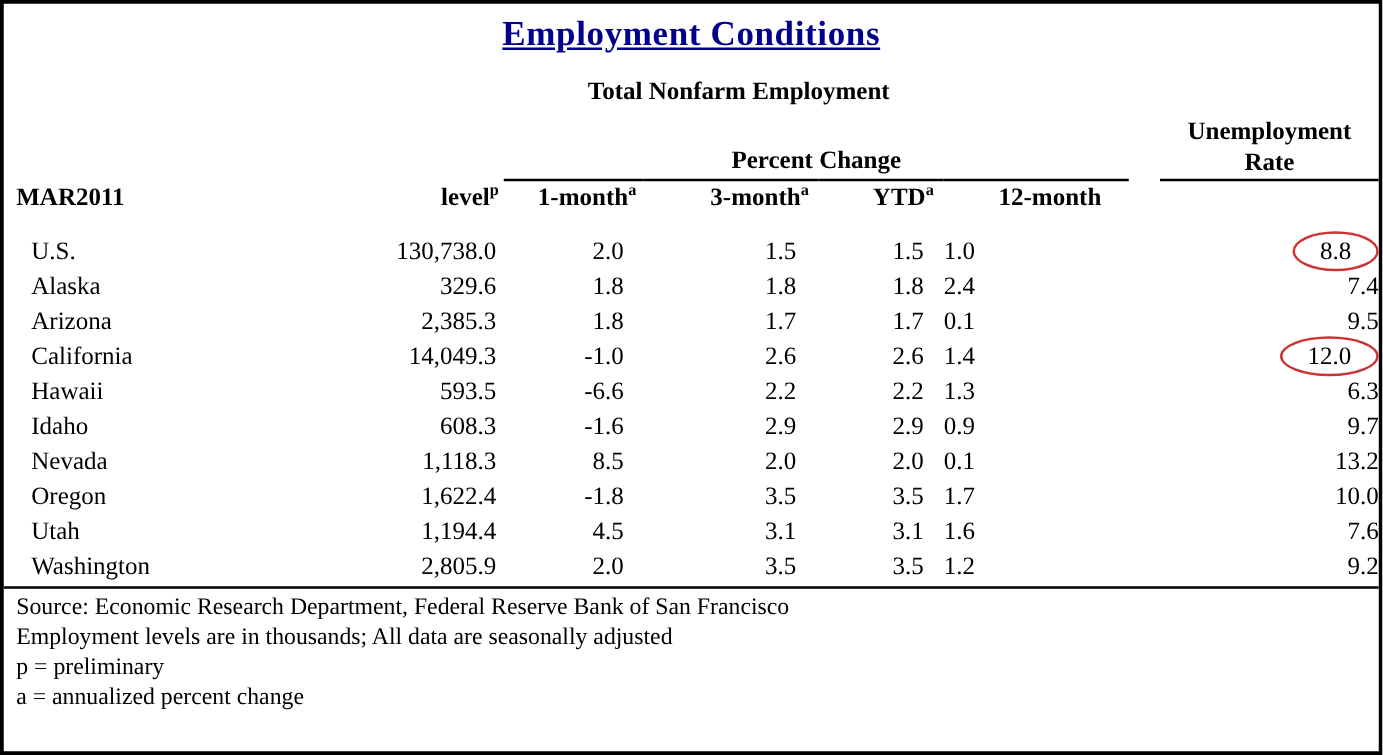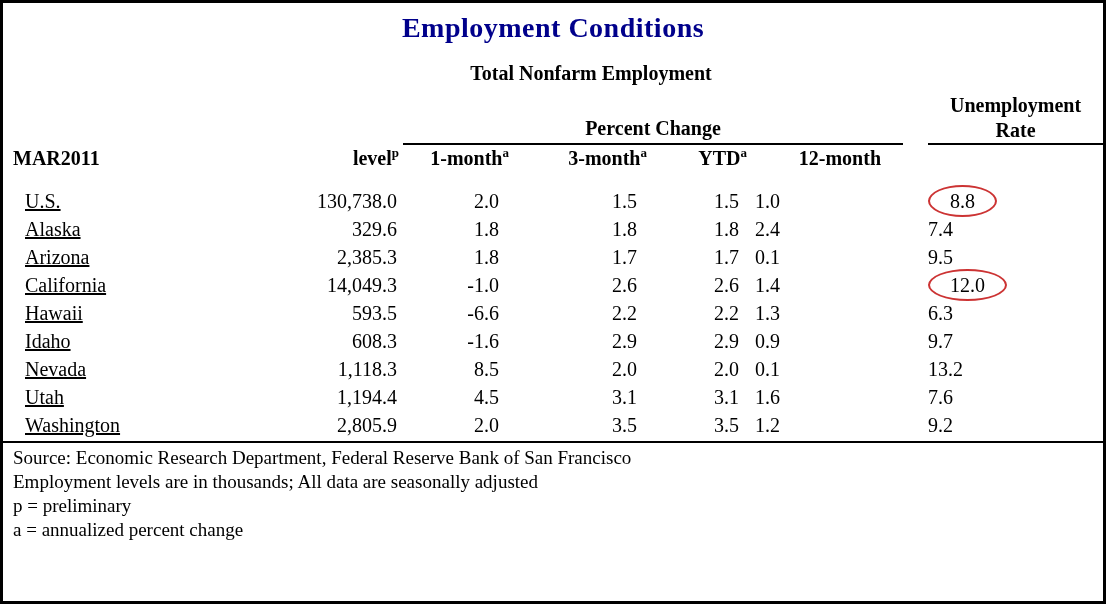--- a/index.html
+++ b/index.html
@@ -17,20 +17,21 @@
     background: #ffffff;
   }
   .title {
     margin-top: 8px;
     text-align: center;
     font-size: 28px;
     line-height: 34px;
     font-weight: bold;
     color: var(--title-color, #00008B);
     letter-spacing: 0.5px;
+    text-decoration: underline;
   }
   .subtitle {
     position: relative;
     left: 38px;
     margin-top: 15px;
     text-align: center;
     font-size: 20px;
     line-height: 26px;
     font-weight: bold;
     color: #000000;
@@ -82,27 +83,27 @@
 
   tbody td {
     font-size: 20px;
     height: 28px;
     line-height: 28px;
     padding: 0;
     color: #000000;
     white-space: nowrap;
   }
   tbody tr:first-child td { padding-top: 13px; }
-  td.d-label { text-align: left;  padding-left: 22px; text-decoration: underline; }
+  td.d-label { text-align: left;  padding-left: 22px; }
   td.d-level { text-align: right; padding-right: 6px; }
   td.d-m1    { text-align: right; padding-right: 16px; }
   td.d-m3    { text-align: right; padding-right: 18px; }
   td.d-ytd   { text-align: right; padding-right: 16px; }
   td.d-m12   { text-align: left; padding-right: 40px; }
-  td.d-unemp { text-align: left; }
+  td.d-unemp { text-align: right; }
 
   .circled {
     display: inline-block;
     border: 2px solid var(--circle-color, #cc3333);
     border-radius: 50%;
     padding: 1px 20px;
     margin: -4px 0;
     line-height: 26px;
   }
   .bottom-rule {
@@ -232,20 +233,30 @@
     <td class="d-label"><span class="lbl-base">Nevada</span><sup class="lbl-sup"></sup><span class="lbl-rest"></span></td>
     <td class="d-level v-level">1,118.3</td>
     <td class="d-m1 v-m1">8.5</td>
     <td class="d-m3 v-m3">2.0</td>
     <td class="d-ytd v-ytd">2.0</td>
     <td class="d-m12 v-m12">0.1</td>
     <td></td>
     <td class="d-unemp"><span class="v-unemp">13.2</span></td>
   </tr>
 
+  <tr>
+    <td class="d-label"><span class="lbl-base">Oregon</span><sup class="lbl-sup"></sup><span class="lbl-rest"></span></td>
+    <td class="d-level v-level">1,622.4</td>
+    <td class="d-m1 v-m1">-1.8</td>
+    <td class="d-m3 v-m3">3.5</td>
+    <td class="d-ytd v-ytd">3.5</td>
+    <td class="d-m12 v-m12">1.7</td>
+    <td></td>
+    <td class="d-unemp"><span class="v-unemp">10.0</span></td>
+  </tr>
 
   <tr>
     <td class="d-label"><span class="lbl-base">Utah</span><sup class="lbl-sup"></sup><span class="lbl-rest"></span></td>
     <td class="d-level v-level">1,194.4</td>
     <td class="d-m1 v-m1">4.5</td>
     <td class="d-m3 v-m3">3.1</td>
     <td class="d-ytd v-ytd">3.1</td>
     <td class="d-m12 v-m12">1.6</td>
     <td></td>
     <td class="d-unemp"><span class="v-unemp">7.6</span></td>

